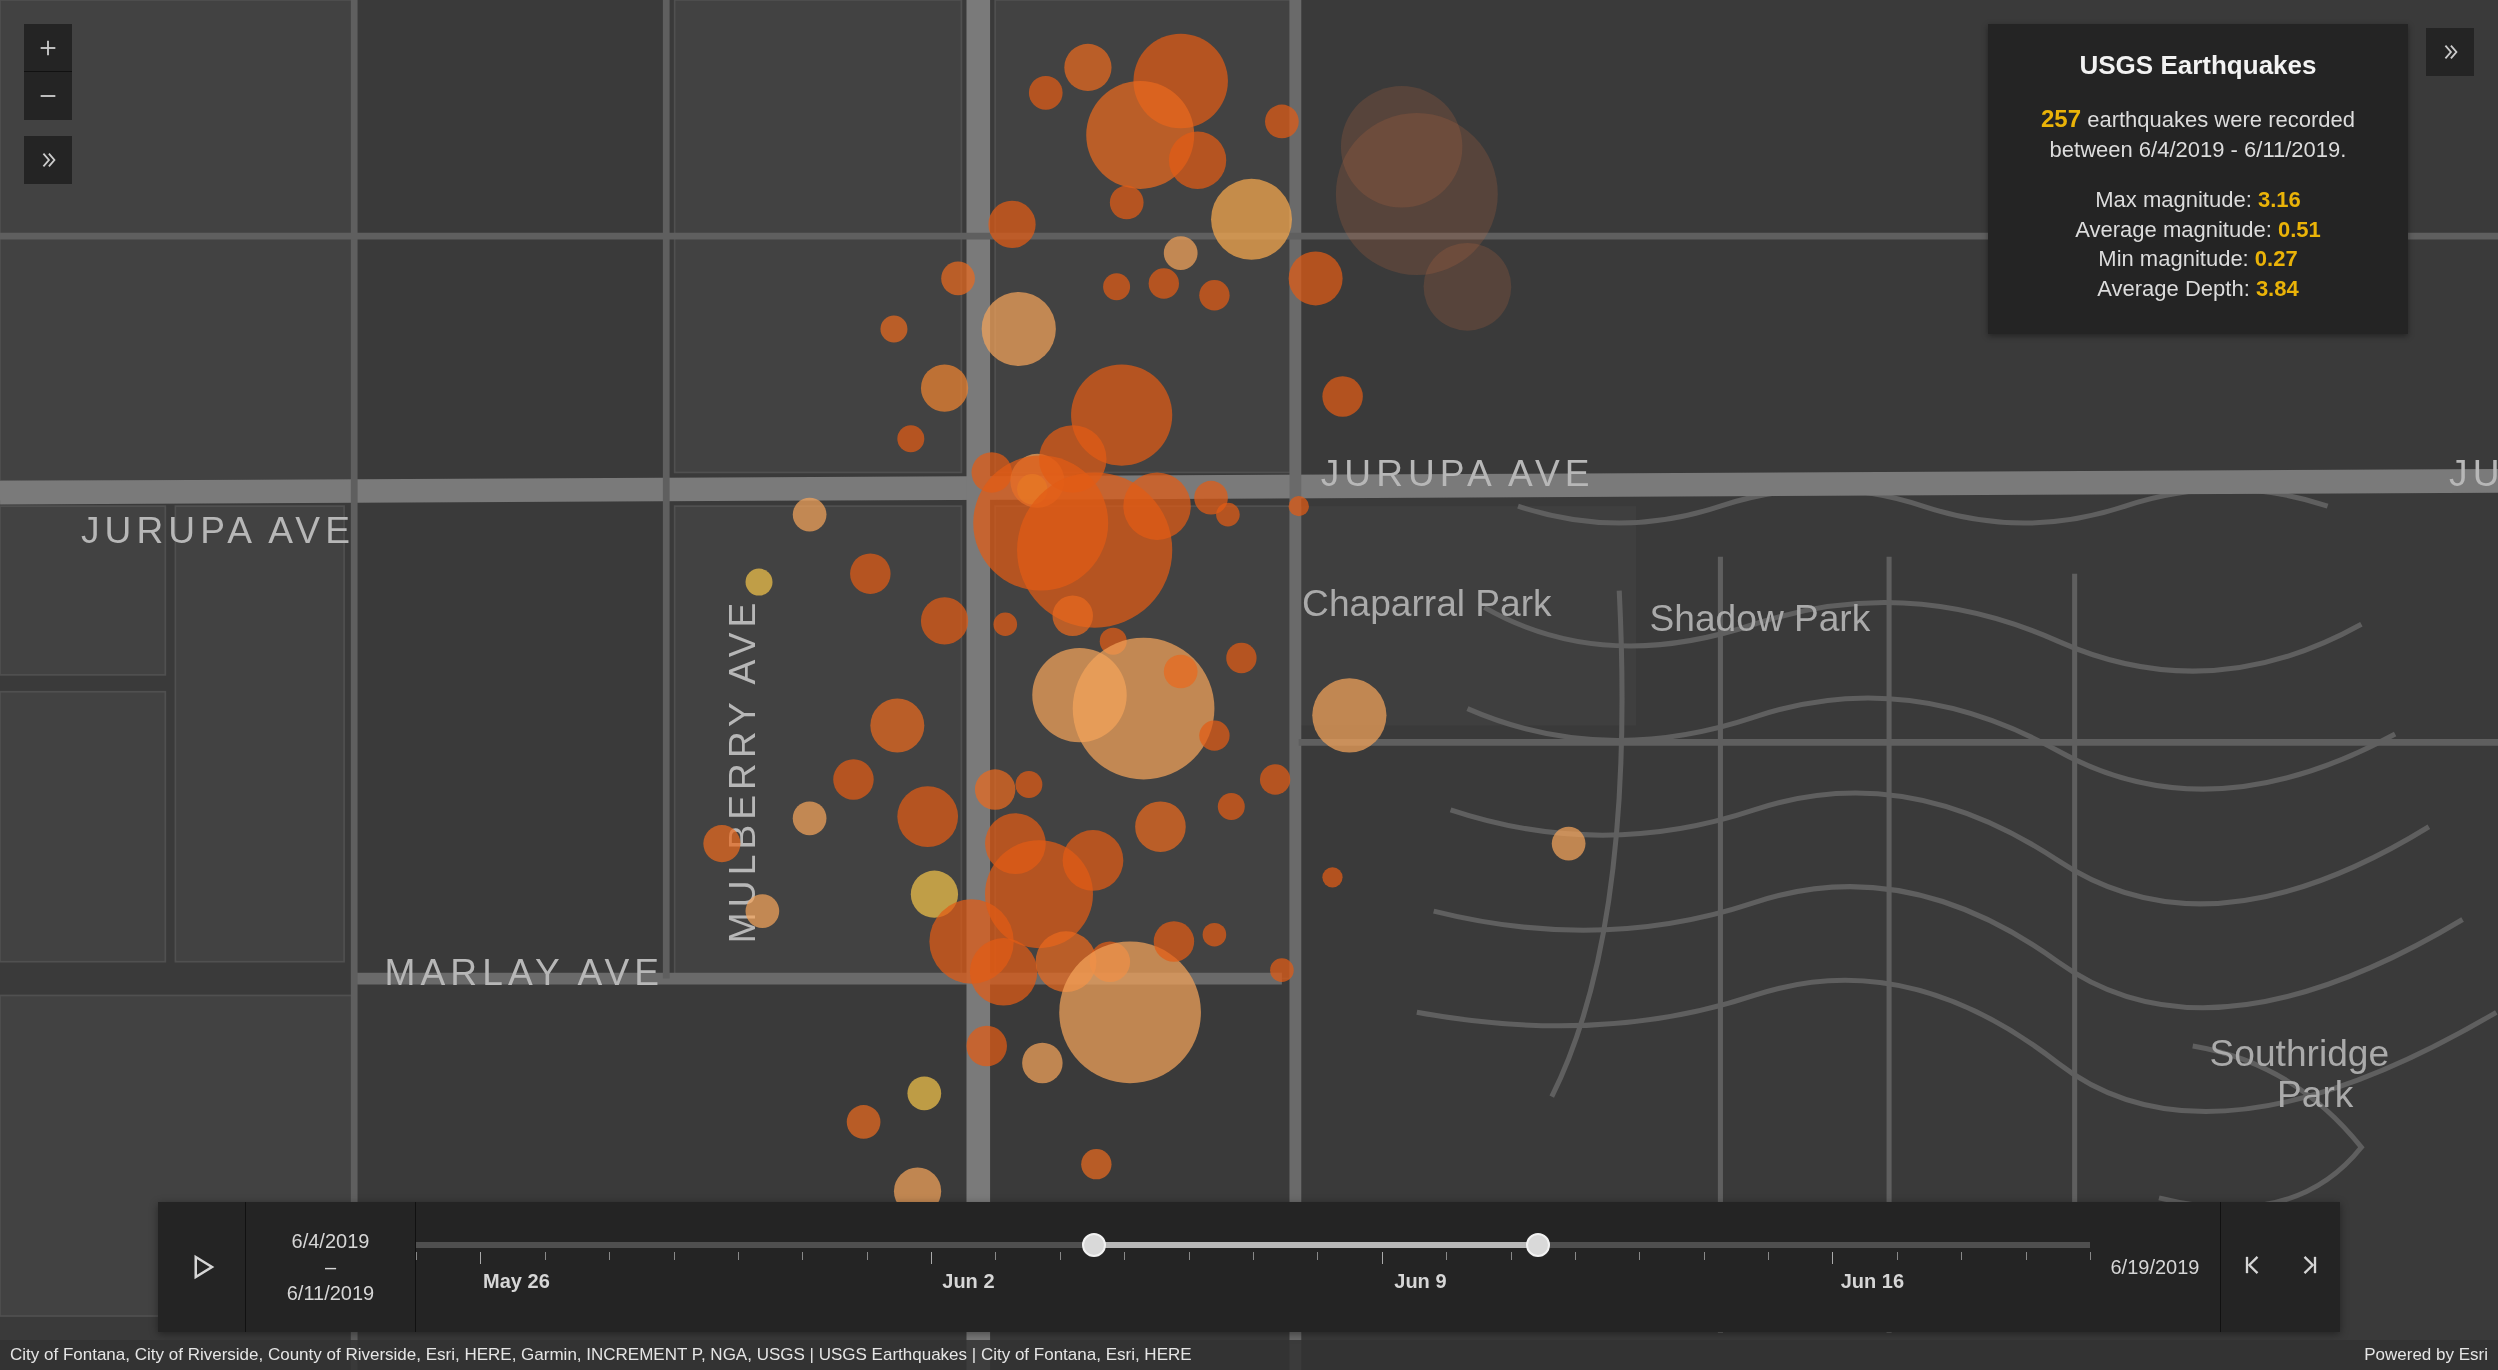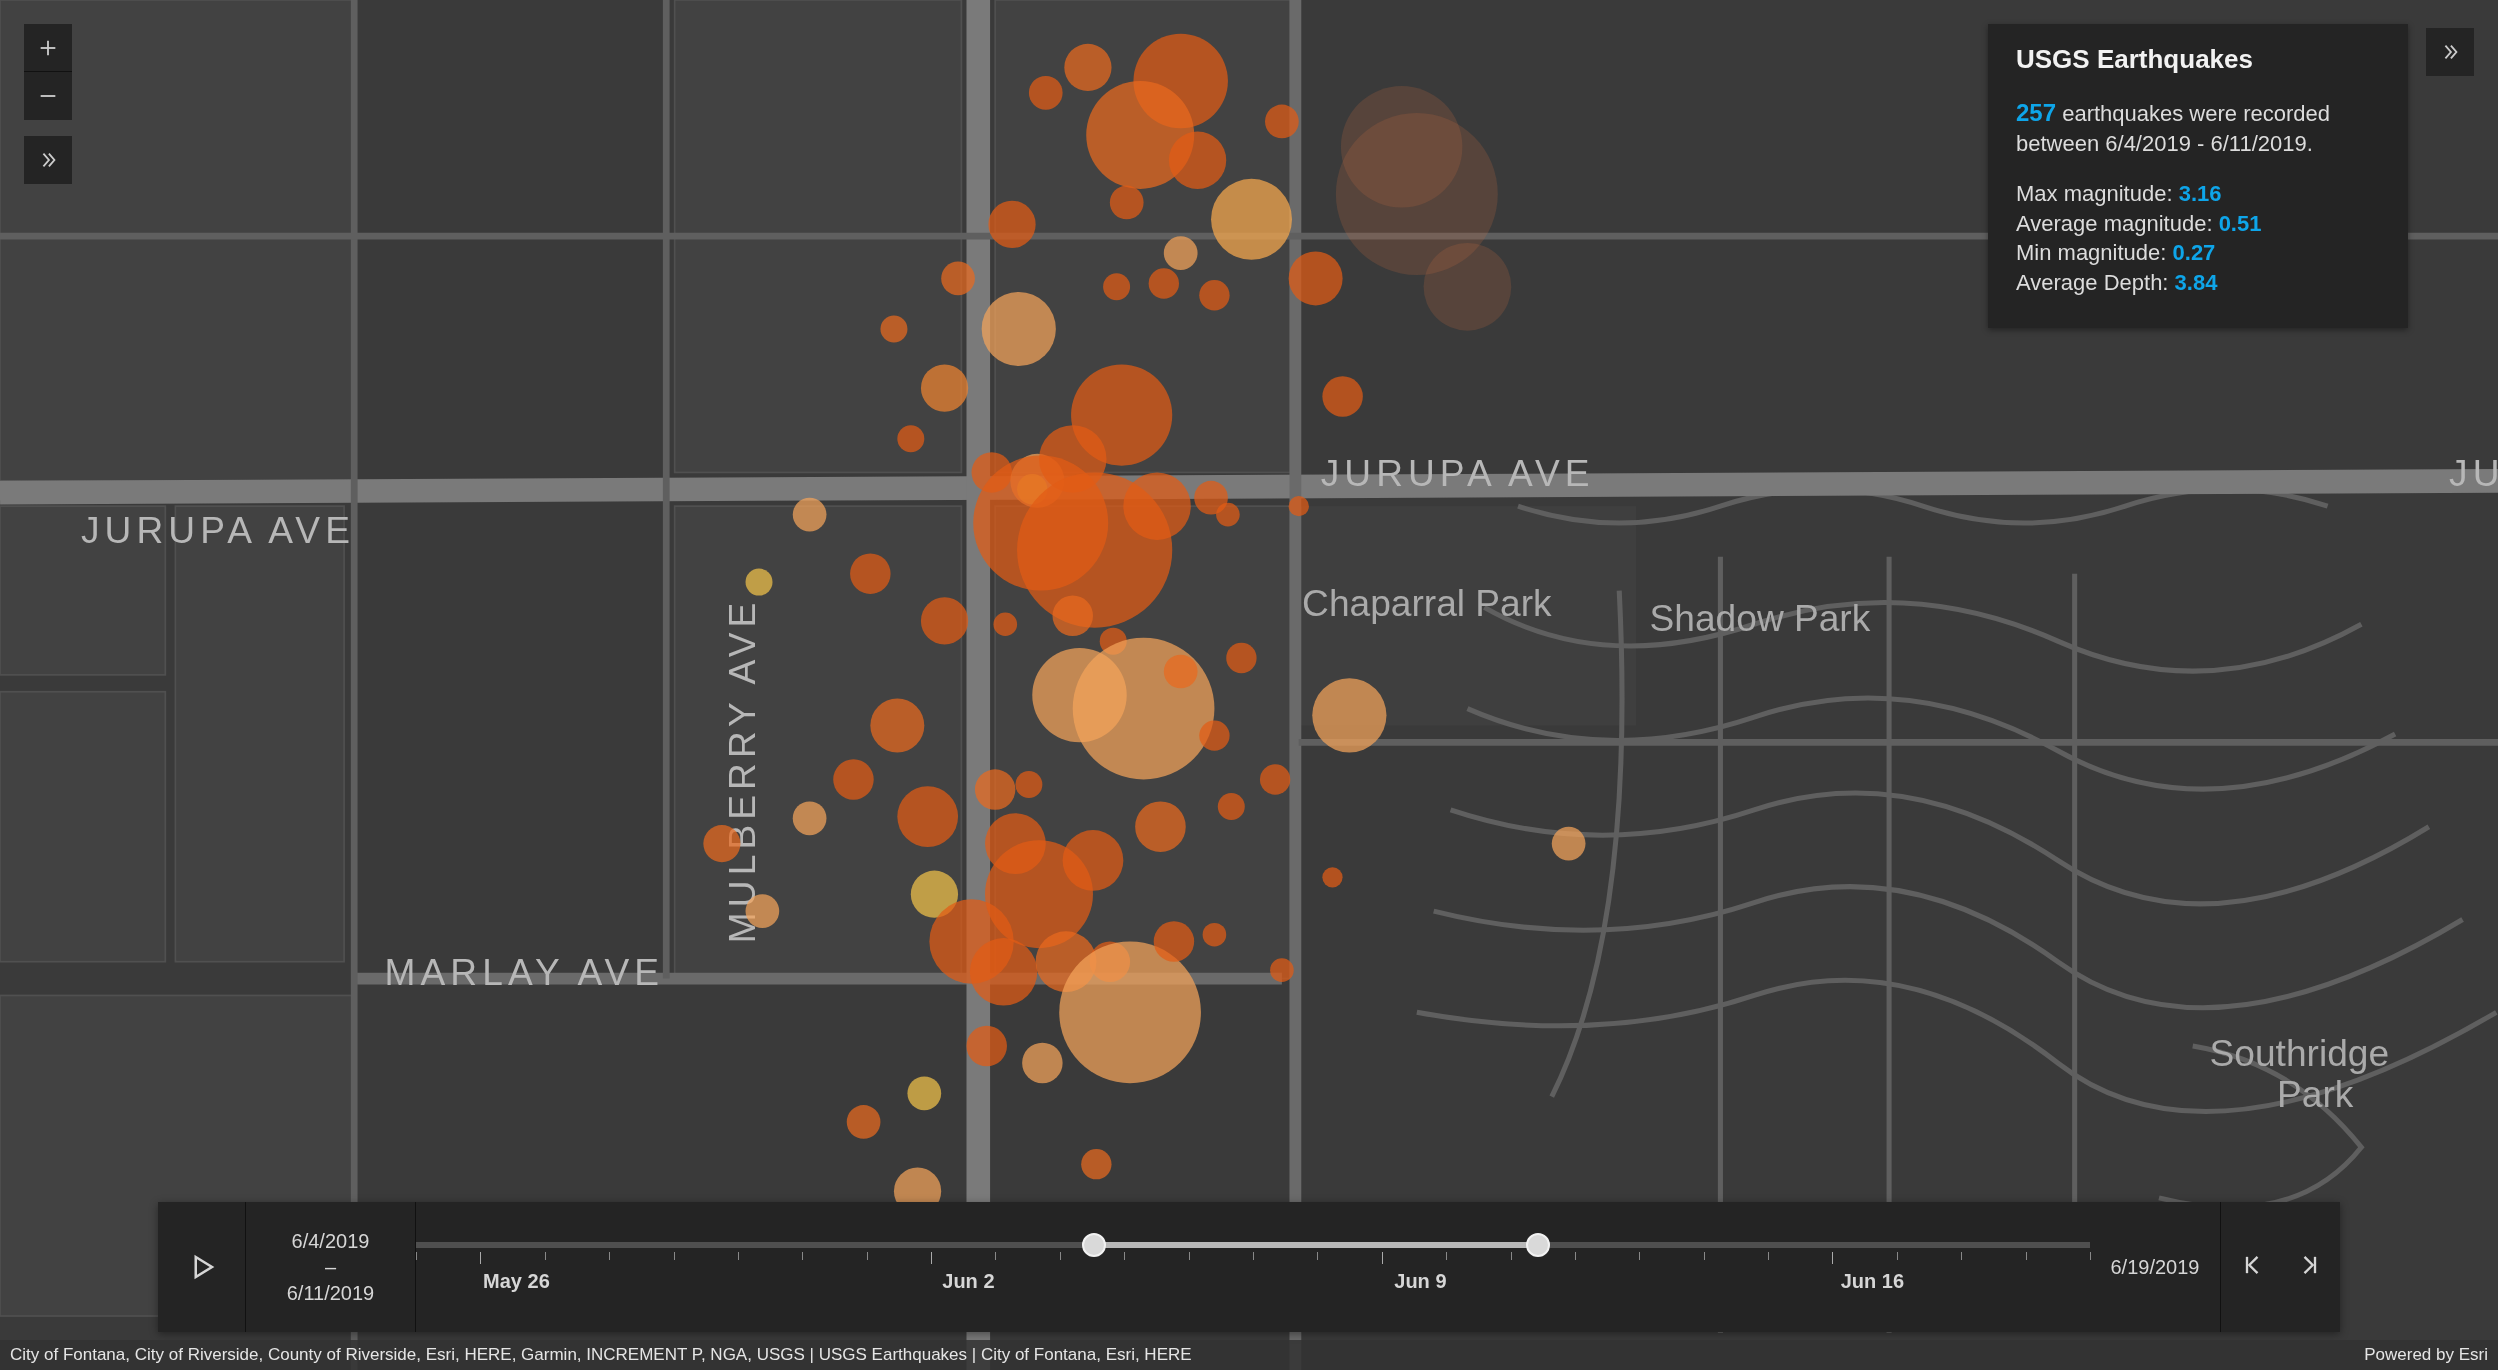--- a/index.html
+++ b/index.html
@@ -57,33 +57,34 @@
     background: #242424; color: #ccc;
     display:flex; align-items:center; justify-content:center;
     cursor:pointer;
   }
 
   
   .info-panel {
     position: absolute; top: 24px; right: 90px;
     width: 420px;
     background: #242424;
-    padding: 20px 28px 30px 28px;
+    padding: 26px 28px 30px 28px;
     box-shadow: 0 2px 6px rgba(0,0,0,.4);
+    text-align: center;
   }
   .info-panel h2 {
     color: #f2f2f2; font-size: 26px; font-weight: 600;
     margin-bottom: 22px;
   }
   .info-panel p {
     color: #dcdcdc; font-size: 22px; line-height: 1.35;
     margin-bottom: 20px;
   }
   .info-panel .stat-line { color:#dcdcdc; font-size:22px; line-height:1.35; }
-  .info-panel .accent { color: #0ea5e9; font-weight: 600; }
+  .info-panel .accent { color: #eab308; font-weight: 600; }
   .info-panel .accent.big { font-size: 24px; }
 
   
   .attribution {
     position: absolute; left: 0; right: 0; bottom: 0;
     height: 30px;
     background: rgba(50,50,50,.85);
     color: #e5e5e5;
     font-size: 17px;
     display: flex; align-items: center;

